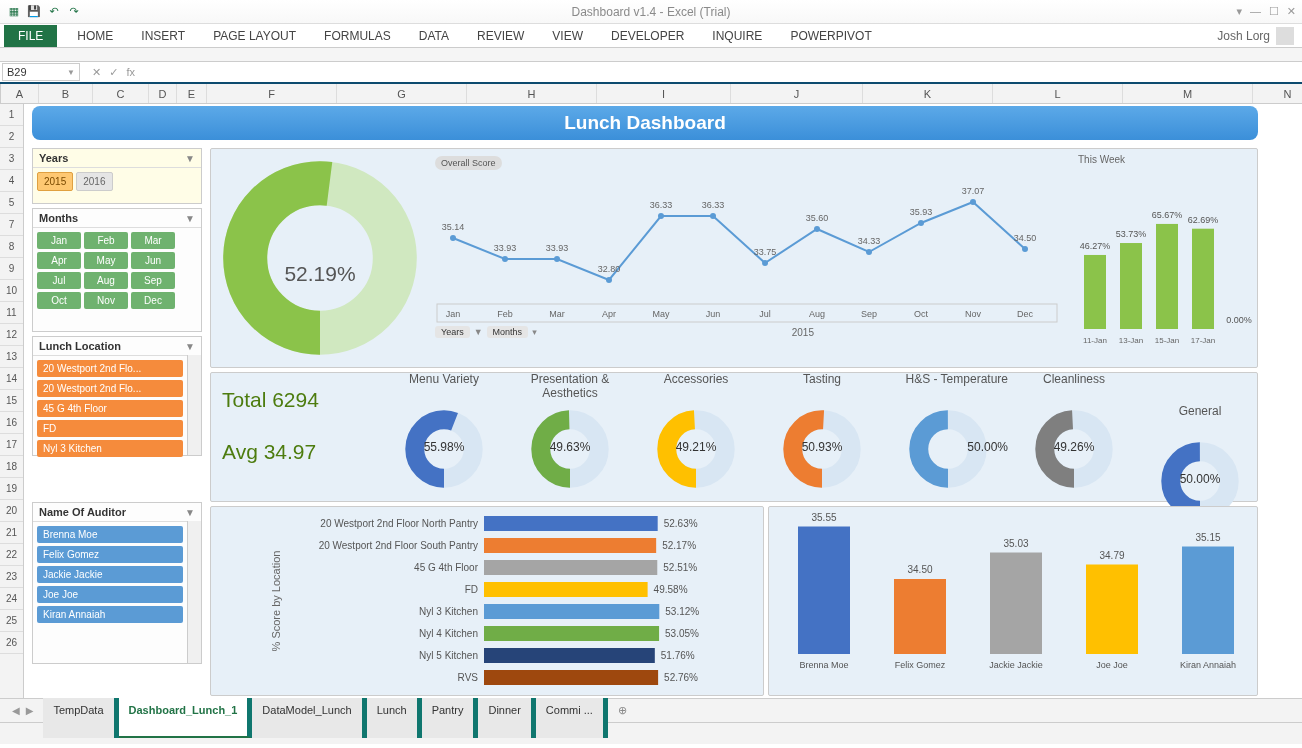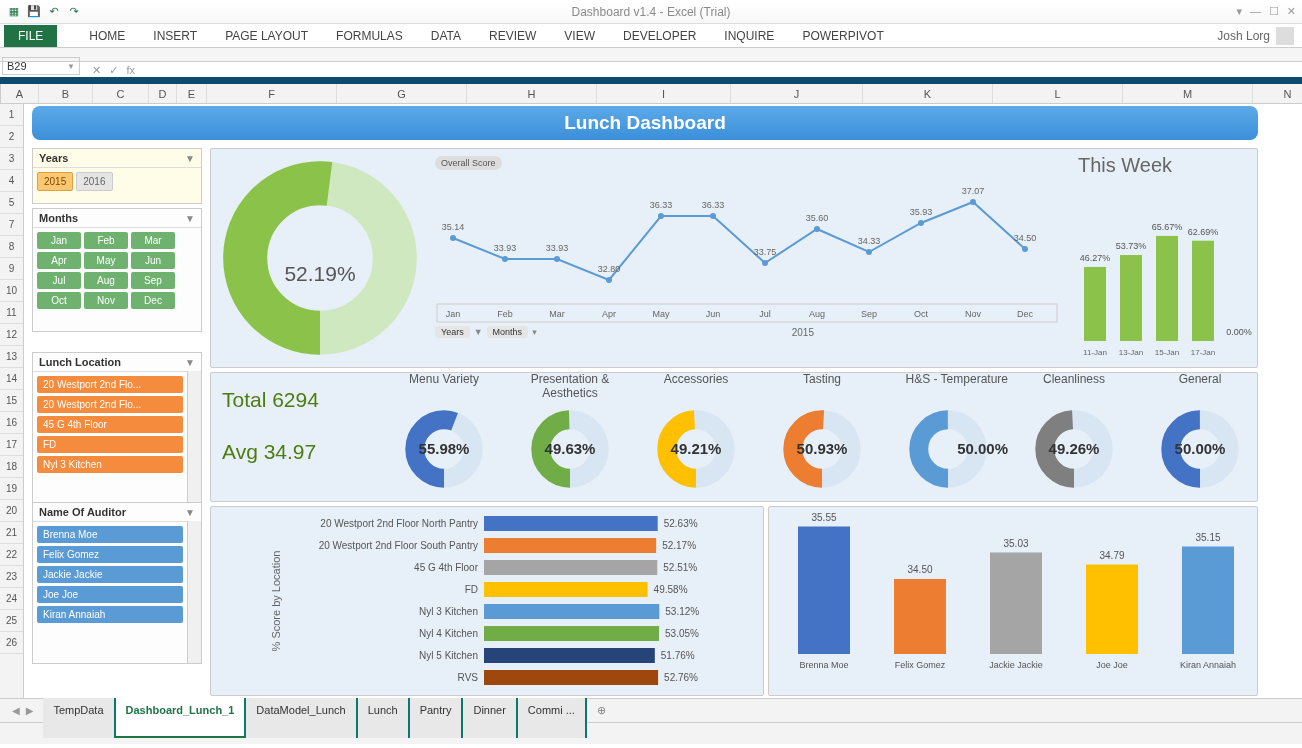--- a/index.html
+++ b/index.html
@@ -3,25 +3,25 @@
 <meta charset="utf-8">
 <style>
 *{box-sizing:border-box;margin:0;padding:0;font-family:"Segoe UI",Arial,sans-serif}
 body{background:#fff;font-size:12px;color:#333;overflow:hidden;width:1302px;height:748px;position:relative}
 .titlebar{height:24px;background:linear-gradient(#fff,#f8f8f8);border-bottom:1px solid #ddd;display:flex;align-items:center;padding:0 6px;position:relative}
 .qat{display:flex;gap:4px;align-items:center}
 .qat-icon{width:16px;height:16px;display:flex;align-items:center;justify-content:center;font-size:11px;color:#217346}
 .app-title{position:absolute;left:50%;transform:translateX(-50%);color:#8a8a8a;font-size:12px}
 .win-controls{display:flex;gap:8px;margin-left:auto;color:#999;font-size:11px}
 .ribbon-tabs{height:24px;background:#fff;display:flex;align-items:center;padding:0 4px;border-bottom:1px solid #ccc}
-.tab-file{background:#217346;color:#fff;padding:4px 14px;font-size:12px;margin-right:18px}
+.tab-file{background:#217346;color:#fff;padding:4px 14px;font-size:12px;margin-right:6px}
 .tab{padding:4px 14px;font-size:12px;color:#444;cursor:pointer}
 .account-area{margin-left:auto;font-size:12px;color:#666;padding-right:4px;display:flex;align-items:center;gap:6px}
 .ribbon-body{height:14px;background:#f5f5f5;border-bottom:1px solid #ccc}
-.formula-bar{height:22px;display:flex;align-items:flex-end;border-bottom:7px solid #0c4a6e;background:#fff}
+.formula-bar{height:22px;display:flex;align-items:center;border-bottom:2px solid #0c4a6e;background:#fff}
 .name-box{width:78px;border:1px solid #ccc;margin:2px;padding:2px 4px;font-size:11px;display:flex;justify-content:space-between;align-items:center}
 .fx-btns{display:flex;gap:8px;padding:0 10px;color:#999;font-size:11px}
 .col-headers{height:20px;display:flex;background:#f3f3f3;border-bottom:1px solid #ccc}
 .corner{width:24px;border-right:1px solid #ccc}
 .col-h{border-right:1px solid #ddd;text-align:center;font-size:11px;color:#555;line-height:20px}
 .workspace{display:flex;height:594px}
 .row-headers{width:24px;background:#f3f3f3;border-right:1px solid #ccc}
 .row-h{height:22px;border-bottom:1px solid #ddd;text-align:center;font-size:10px;color:#555;line-height:22px}
 .canvas{flex:1;background:#fff;position:relative;overflow:hidden}
 .dash-title{position:absolute;left:8px;top:2px;width:1226px;height:34px;background:linear-gradient(#5ca9e8,#3b8fd9);color:#fff;font-size:19px;font-weight:600;text-align:center;line-height:34px;border-radius:8px}
@@ -36,30 +36,30 @@
 .chip.loc{background:#f58b3c;width:146px}
 .chip.aud{background:#5b9bd5;width:146px}
 .scroll-stub{width:14px;background:#f0f0f0;border-left:1px solid #ccc;position:absolute;right:0;top:18px;bottom:0}
 .card{position:absolute;background:#e7f0f8;border:1px solid #ccc;border-radius:2px}
 .donut-big{position:absolute;left:186px;top:44px;width:220px;height:252px}
 .donut-label{position:absolute;left:50%;top:50%;transform:translate(-50%,-50%);font-size:21px;color:#555}
 .totals{position:absolute;left:198px;top:284px;font-size:21px;color:#4d7c0f}
 .metric{position:absolute;top:268px;width:120px;text-align:center}
 .metric-title{font-size:12px;color:#555;height:30px}
 .donut-s{width:86px;height:86px;margin:4px auto 0}
-.donut-s-label{position:relative;top:-52px;font-size:15px;font-weight:700;color:#333}
+.donut-s-label{position:relative;top:-52px;font-size:12px;font-weight:400;color:#333}
 .linechart{position:absolute;left:405px;top:46px;width:636px;height:220px}
 .overall-tag{display:inline-block;background:#ddd;color:#555;font-size:9px;padding:2px 6px;border-radius:8px;margin:6px}
 .thisweek{position:absolute;left:1046px;top:46px;width:186px;height:220px}
 .barchart-loc{position:absolute;left:198px;top:404px;width:536px;height:186px}
 .barchart-person{position:absolute;left:740px;top:404px;width:494px;height:186px}
 .rot-label{position:absolute;left:4px;top:50%;transform:translateY(-50%) rotate(-90deg);transform-origin:center;font-size:11px;color:#666;white-space:nowrap}
 .sheet-tabs{height:24px;display:flex;align-items:center;background:#f3f3f3;border-top:1px solid #ccc;padding-left:4px;gap:2px;font-size:11px}
 .nav-arrows{display:flex;gap:6px;padding:0 8px;color:#999;font-size:10px}
-.sheet-tab{padding:20px 10px;background:#e8e8e8;border-right:2px solid #0f766e;cursor:pointer}
+.sheet-tab{padding:20px 10px;background:#e8e8e8;border-right:5px solid #0f766e;cursor:pointer}
 .sheet-tab.active{background:#fff;color:#217346;font-weight:600;border-bottom:2px solid #217346}
 .status-bar{height:22px;background:#f3f3f3;border-top:1px solid #ccc}
 svg{display:block}
 </style>
 </head>
 <body>
 
 <div class="titlebar">
   <div class="qat">
     <span class="qat-icon">▦</span>
@@ -185,21 +185,21 @@
           <span class="chip month">Jun</span>
           <span class="chip month">Jul</span>
           <span class="chip month">Aug</span>
           <span class="chip month">Sep</span>
           <span class="chip month">Oct</span>
           <span class="chip month">Nov</span>
           <span class="chip month">Dec</span>
         </div>
     </div>
 
-    <div class="panel" style="left:8px;top:248px;width:170px;height:162px">
+    <div class="panel" style="left:8px;top:232px;width:170px;height:120px">
       <div class="panel-header">
           <span>Lunch Location</span>
           <span class="funnel">▼</span>
         </div>
       <div class="slicer-body" id="loc-chips" style="flex-direction:column">
           <span class="chip loc">20 Westport 2nd Flo...</span>
           <span class="chip loc">20 Westport 2nd Flo...</span>
           <span class="chip loc">45 G 4th Floor</span>
           <span class="chip loc">FD</span>
           <span class="chip loc">Nyl 3 Kitchen</span>
@@ -283,21 +283,21 @@
       <div style="margin-left:6px;display:flex;align-items:center;gap:4px">
         <span style="background:#e5e5e5;font-size:9px;padding:1px 6px;border-radius:3px">Years</span>
         <span style="font-size:9px;color:#888">▼</span>
         <span style="background:#e5e5e5;font-size:9px;padding:1px 6px;border-radius:3px">Months</span>
         <span style="font-size:9px;color:#888">▾</span>
         <span style="flex:1;text-align:center;font-size:10px;color:#666">2015</span>
       </div>
     </div>
 
     <div class="thisweek">
-      <div style="font-size:20px;color:#666;padding:4px 8px">This Week</div>
+      <div style="font-size:10px;color:#666;padding:4px 8px">This Week</div>
       <svg width="186" height="190" id="tw-svg">
           <rect x="14" y="85.96799999999999" width="22" height="74.03200000000001" fill="#8bc34a"></rect>
           <text x="25" y="79.96799999999999" font-size="9" fill="#555" text-anchor="middle">46.27%</text>
           <text x="25" y="174" font-size="8" fill="#666" text-anchor="middle">11-Jan</text>
           <rect x="50" y="74.032" width="22" height="85.968" fill="#8bc34a"></rect>
           <text x="61" y="68.032" font-size="9" fill="#555" text-anchor="middle">53.73%</text>
           <text x="61" y="174" font-size="8" fill="#666" text-anchor="middle">13-Jan</text>
           <rect x="86" y="54.928" width="22" height="105.072" fill="#8bc34a"></rect>
           <text x="97" y="48.928" font-size="9" fill="#555" text-anchor="middle">65.67%</text>
           <text x="97" y="174" font-size="8" fill="#666" text-anchor="middle">15-Jan</text>
@@ -356,21 +356,21 @@
   <div class="donut-s-label">50.00%</div>
         </div>
         <div class="metric" style="left: 990px;">
           <div class="metric-title">Cleanliness</div>
   <svg class="donut-s" viewBox="0 0 100 100">
             <circle cx="50" cy="50" r="34" fill="none" stroke="#d8e6f3" stroke-width="22"></circle>
             <circle cx="50" cy="50" r="34" fill="none" stroke="#7f7f7f" stroke-width="22" stroke-dasharray="104.9 214" transform="rotate(90 50 50)"></circle>
           </svg>
   <div class="donut-s-label">49.26%</div>
         </div>
-        <div class="metric" style="left: 1116px;">
+        <div class="metric" style="left: 1116px; margin-top: 32px;">
           <div class="metric-title">General</div>
   <svg class="donut-s" viewBox="0 0 100 100">
             <circle cx="50" cy="50" r="34" fill="none" stroke="#d8e6f3" stroke-width="22"></circle>
             <circle cx="50" cy="50" r="34" fill="none" stroke="#4472c4" stroke-width="22" stroke-dasharray="106.5 214" transform="rotate(90 50 50)"></circle>
           </svg>
   <div class="donut-s-label">50.00%</div>
         </div>
       </div>
 
     <div class="card" style="left:186px;top:402px;width:554px;height:190px"></div>

